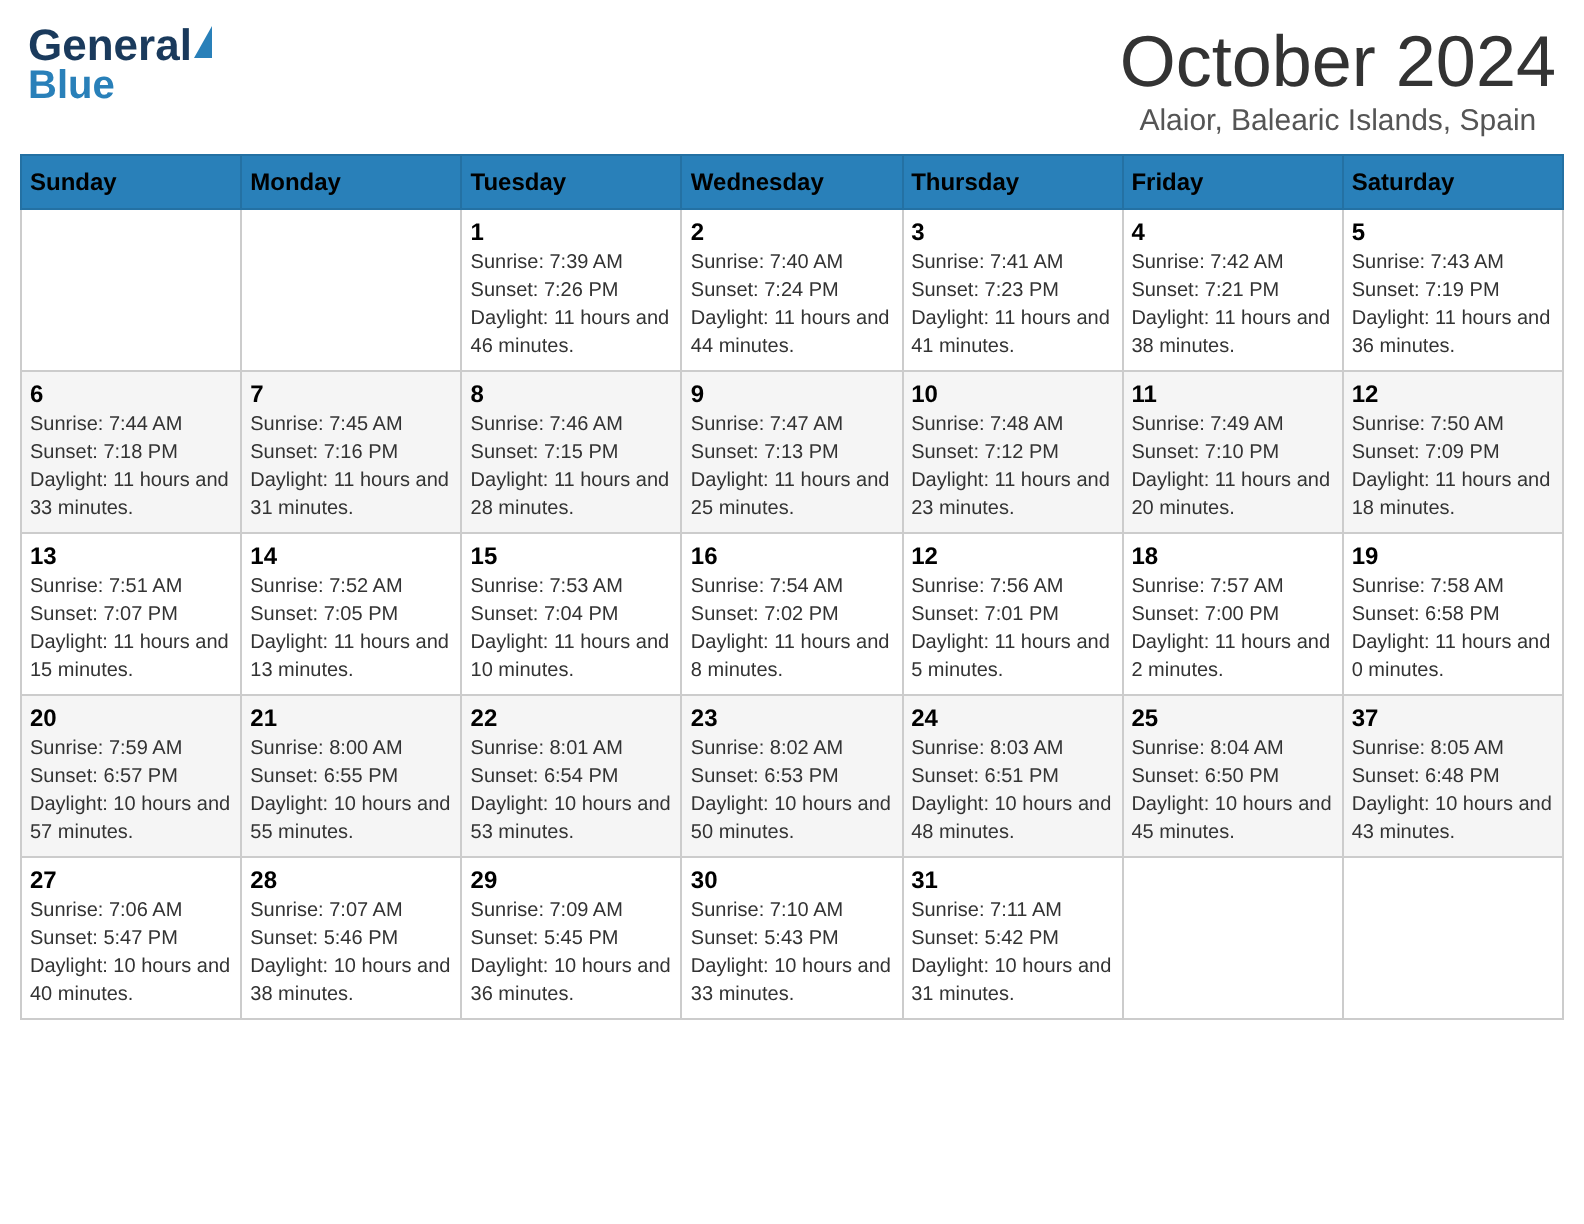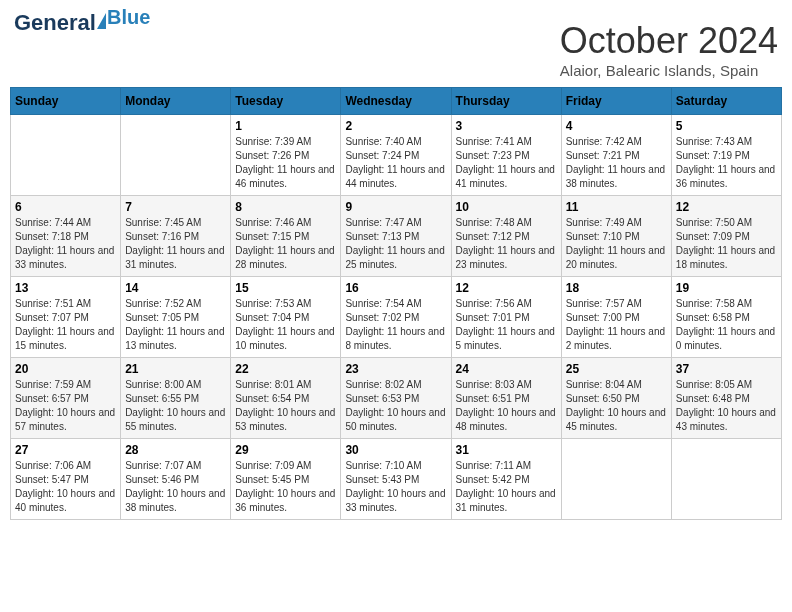--- a/index.html
+++ b/index.html
@@ -12,26 +12,25 @@
     }
     .header {
       display: flex;
       justify-content: space-between;
       align-items: flex-start;
       margin-bottom: 8px;
       padding: 0 4px;
     }
     .logo {
       display: flex;
-      flex-direction: row;
+      flex-direction: column;
       align-items: flex-start;
     }
     .title-block {
-      text-align: left;
-      margin-top: 10px;
+      text-align: center;
     }
     .month-title {
       font-size: 36px;
       font-weight: normal;
       color: #333;
     }
     .location {
       font-size: 15px;
       color: #555;
     }

